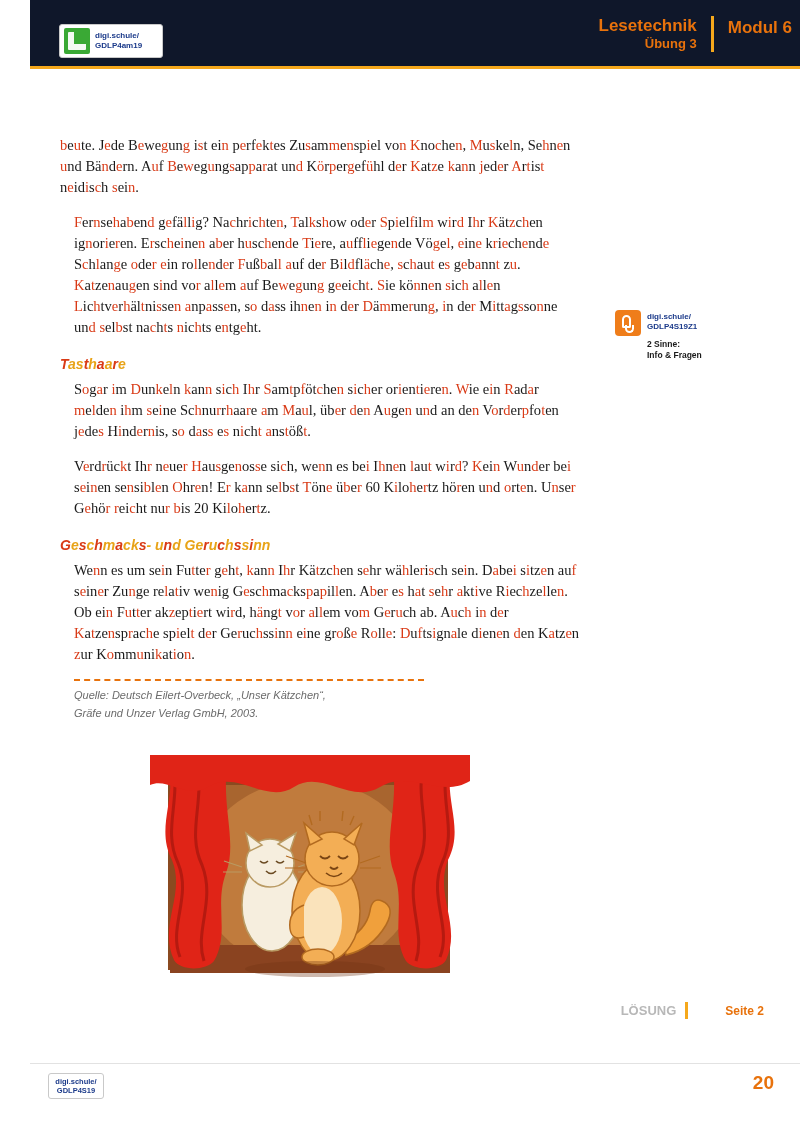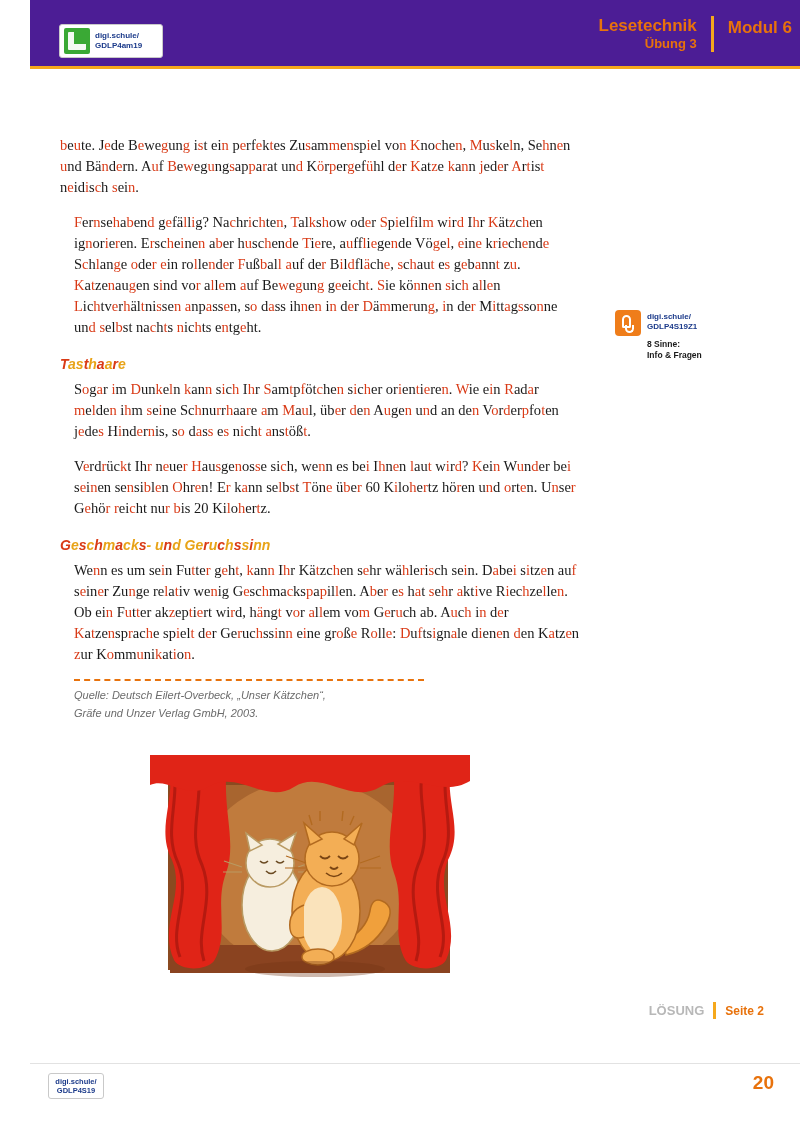--- a/index.html
+++ b/index.html
@@ -22,21 +22,21 @@
     top: 0;
     width: 770px;
     height: 1131px;
   }
   .header-bar {
     position: absolute;
     left: 0;
     top: 0;
     width: 770px;
     height: 66px;
-    background: #4c1d95;
+    background: #0f172a;
     border-bottom: 3px solid #f5a81c;
   }
   .header-right {
     position: absolute;
     right: 8px;
     top: 16px;
     display: flex;
     align-items: flex-start;
     gap: 0px;
   }
@@ -239,20 +239,21 @@
   .loesung-div {
     width: 3px;
     height: 17px;
     background: #f5a81c;
   }
   .loesung-page {
     color: #e8720c;
     font-family: "Liberation Sans", sans-serif;
     font-weight: bold;
     font-size: 12px;
+    margin-left: 28px;
   }
 
   
   .footer-line {
     position: absolute;
     left: 0;
     top: 1063px;
     width: 770px;
     height: 0;
     border-top: 1px solid #e2e2e2;
@@ -341,21 +342,21 @@
   </div>
 
   <div class="side-note">
     <div class="side-icon"></div>
     <div>
       <div class="side-note-text">
         <div>digi.schule/</div>
         <div>GDLP4S19Z1</div>
       </div>
       <div class="side-note-caption">
-        <div>8 Sinne:</div>
+        <div>2 Sinne:</div>
         <div>Info &amp; Fragen</div>
       </div>
     </div>
   </div>
 
   <div class="illustration">
     <svg viewBox="0 0 400 230" width="400" height="230" aria-hidden="true">
 
       <rect x="58" y="10" width="280" height="205" fill="#8a4a20"></rect>
       <rect x="80" y="30" width="238" height="185" fill="#a8652f"></rect>

